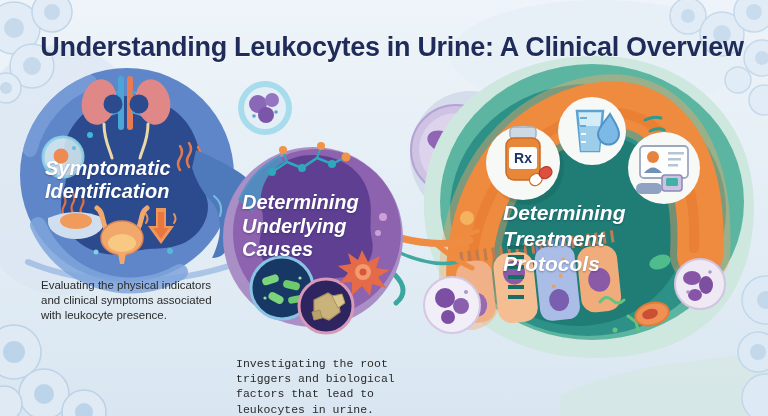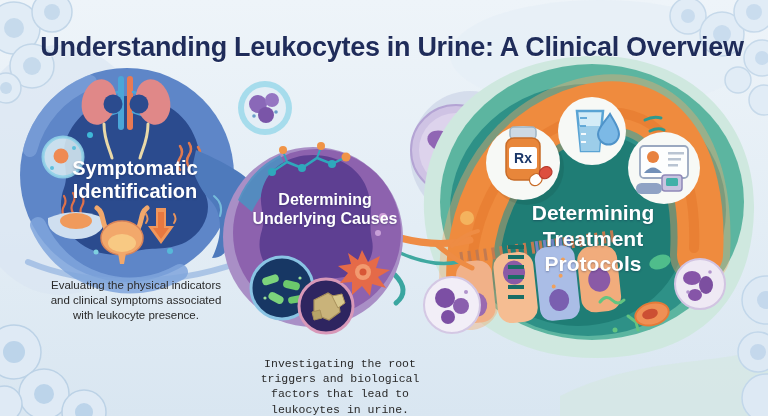--- a/index.html
+++ b/index.html
@@ -9,28 +9,29 @@
     background:linear-gradient(180deg,#eef4f9 0%,#e3edf5 55%,#d9e6f1 100%);
   }
   .canvas svg{position:absolute;inset:0;}
   .overlay{position:absolute;margin:8px;}
   .title{
     top:24px;left:0;width:768px;text-align:center;
     font-size:27px;font-weight:bold;color:#1f2c5a;letter-spacing:-0.3px;
     text-shadow:0 1px 0 rgba(255,255,255,.6);
   }
   .stage-label{
-    text-align:center;font-weight:bold;color:#ffffff;
+    font-weight:bold;color:#ffffff;
     text-shadow:0 1px 2px rgba(20,30,70,.35);
+    font-style:italic;
   }
   .stage-label.s1{top:149px;left:37px;width:180px;font-size:20px;line-height:1.15;}
-  .stage-label.s2{top:183px;left:244px;width:146px;font-size:16px;line-height:1.18;}
+  .stage-label.s2{top:183px;left:234px;width:146px;font-size:20px;line-height:1.18;}
   .stage-label.s3{top:192px;left:495px;width:180px;font-size:21px;line-height:1.22;}
   .caption{
-    text-align:center;color:#2a2a2a;font-size:11.5px;line-height:1.32;
+    text-align:left;color:#2a2a2a;font-size:11.5px;line-height:1.32;
   }
   .caption.c1{top:270px;left:33px;width:190px;}
   .caption.c2{top:348px;left:228px;width:208px;font-family:Liberation Mono, monospace;}
   .caption.c3{top:350px;left:480px;width:228px;}
 </style>
 </head>
 <body>
 
 <div class="canvas">
 

